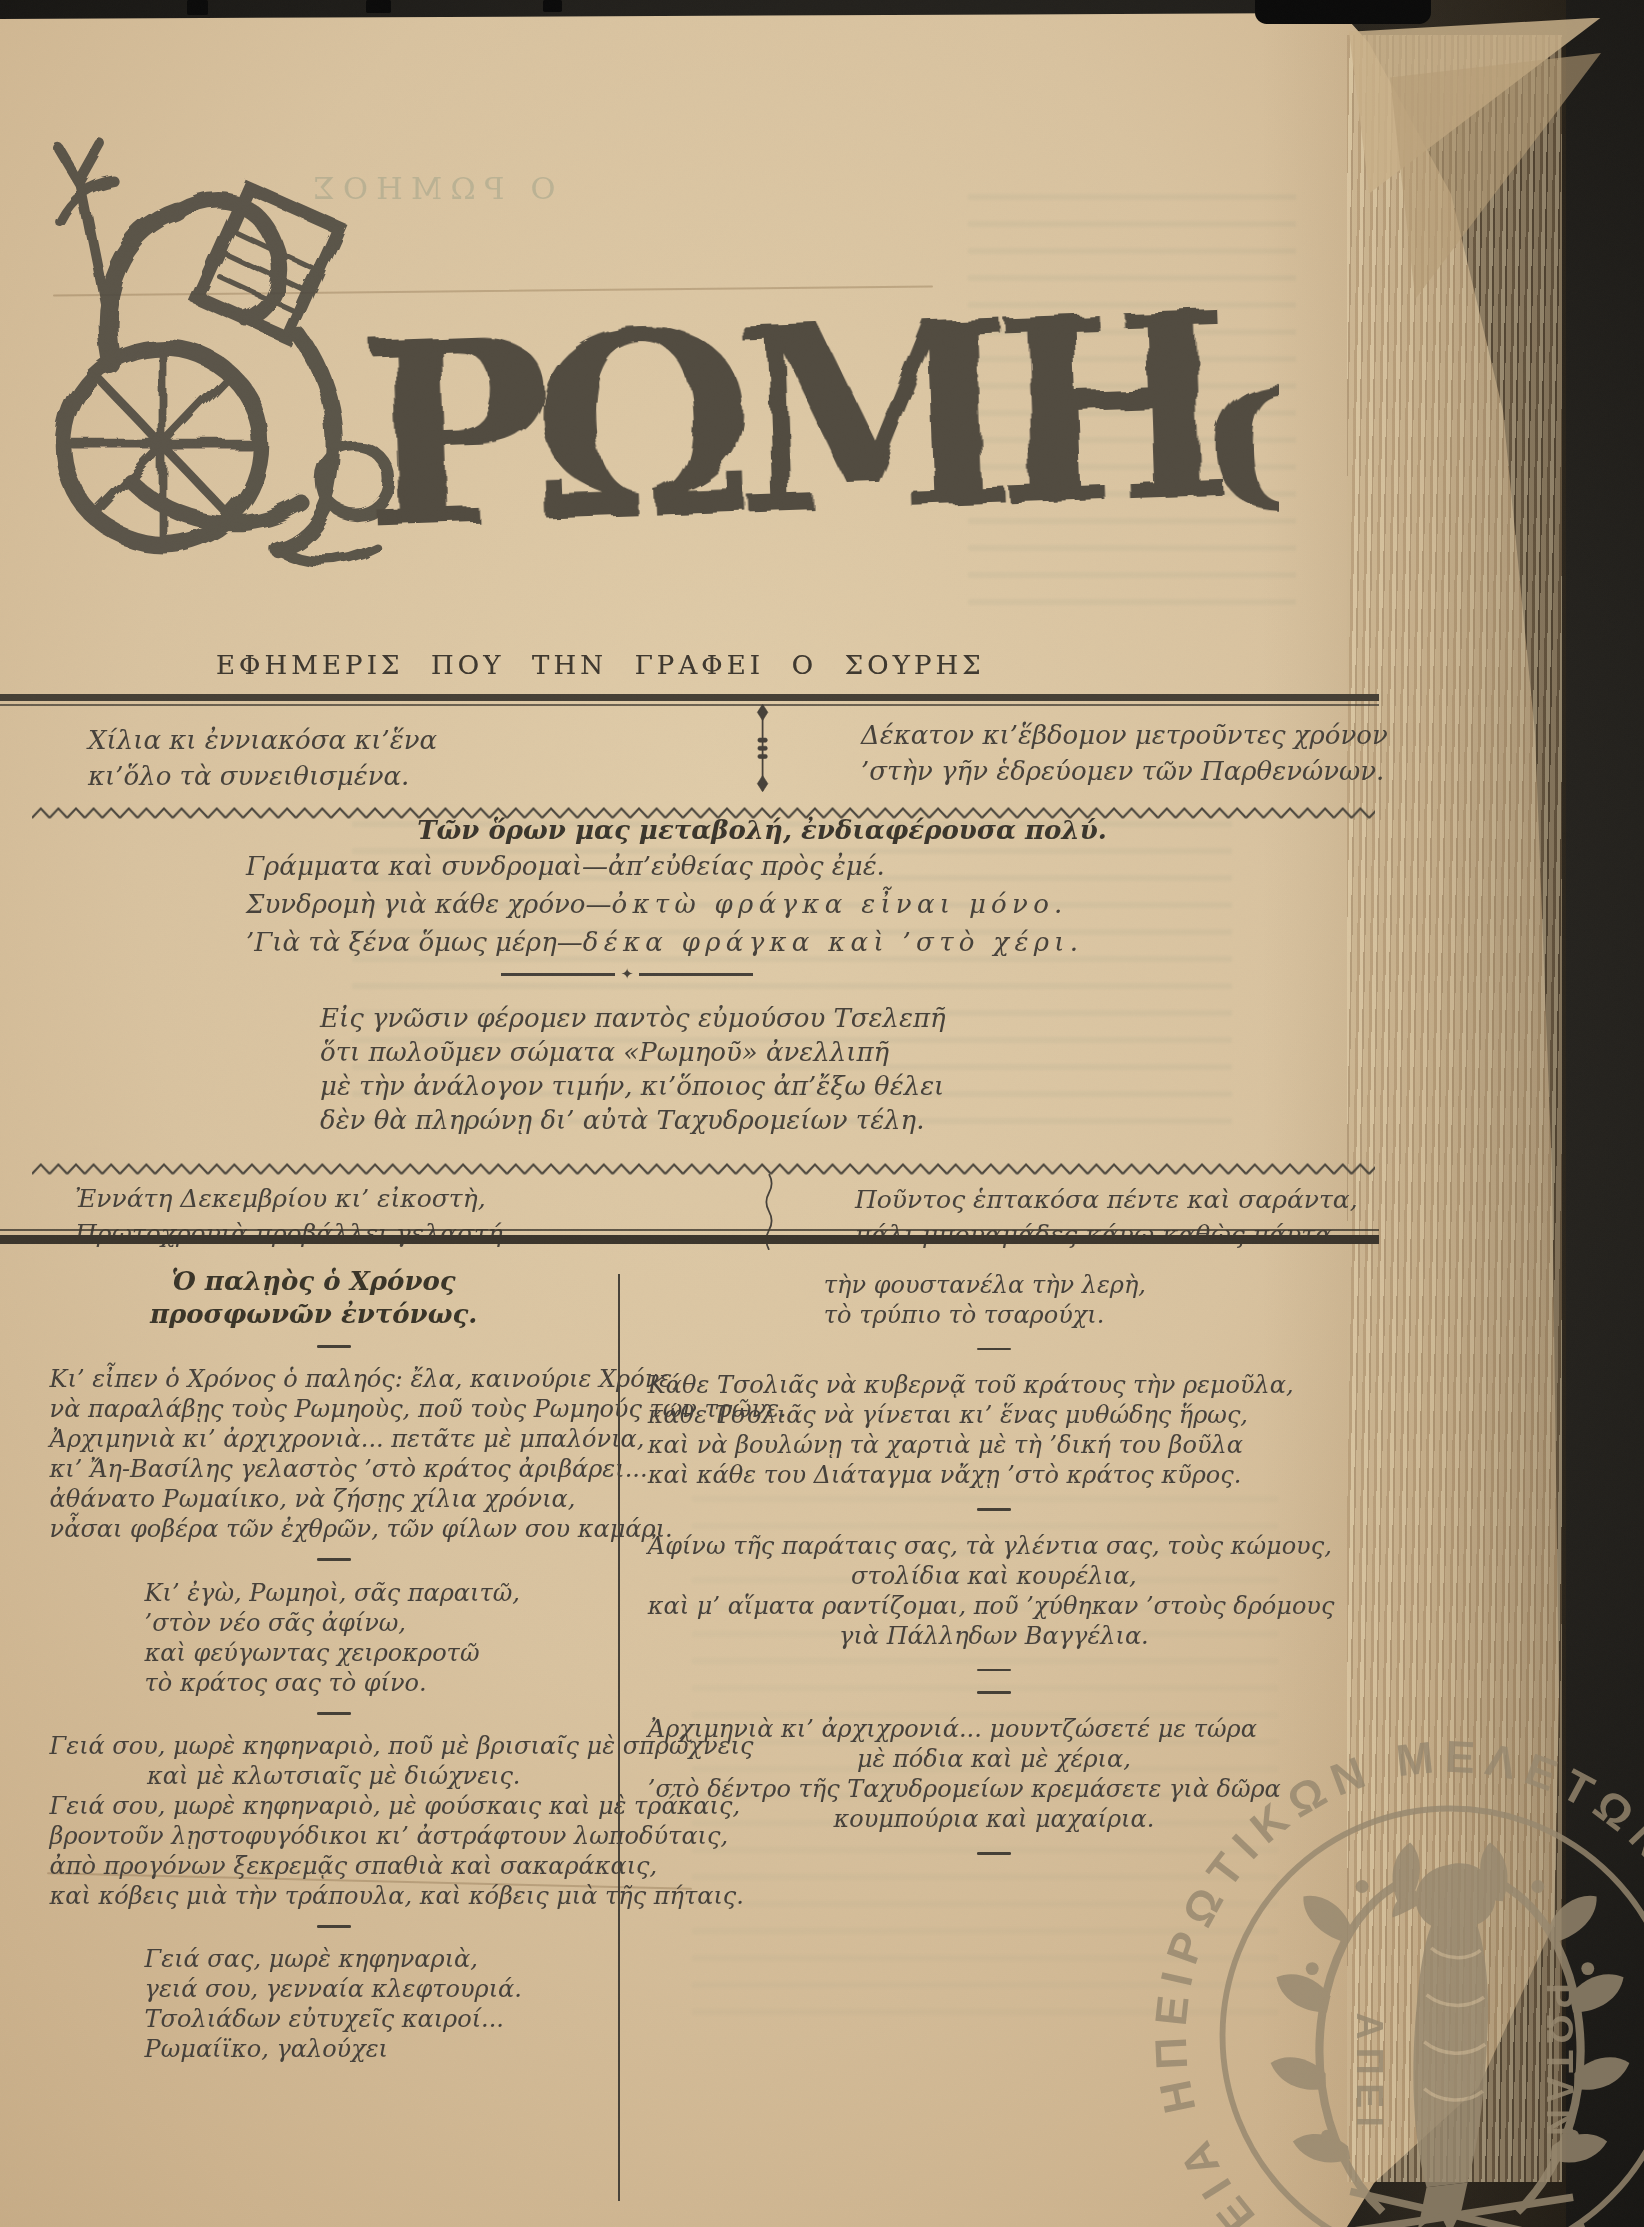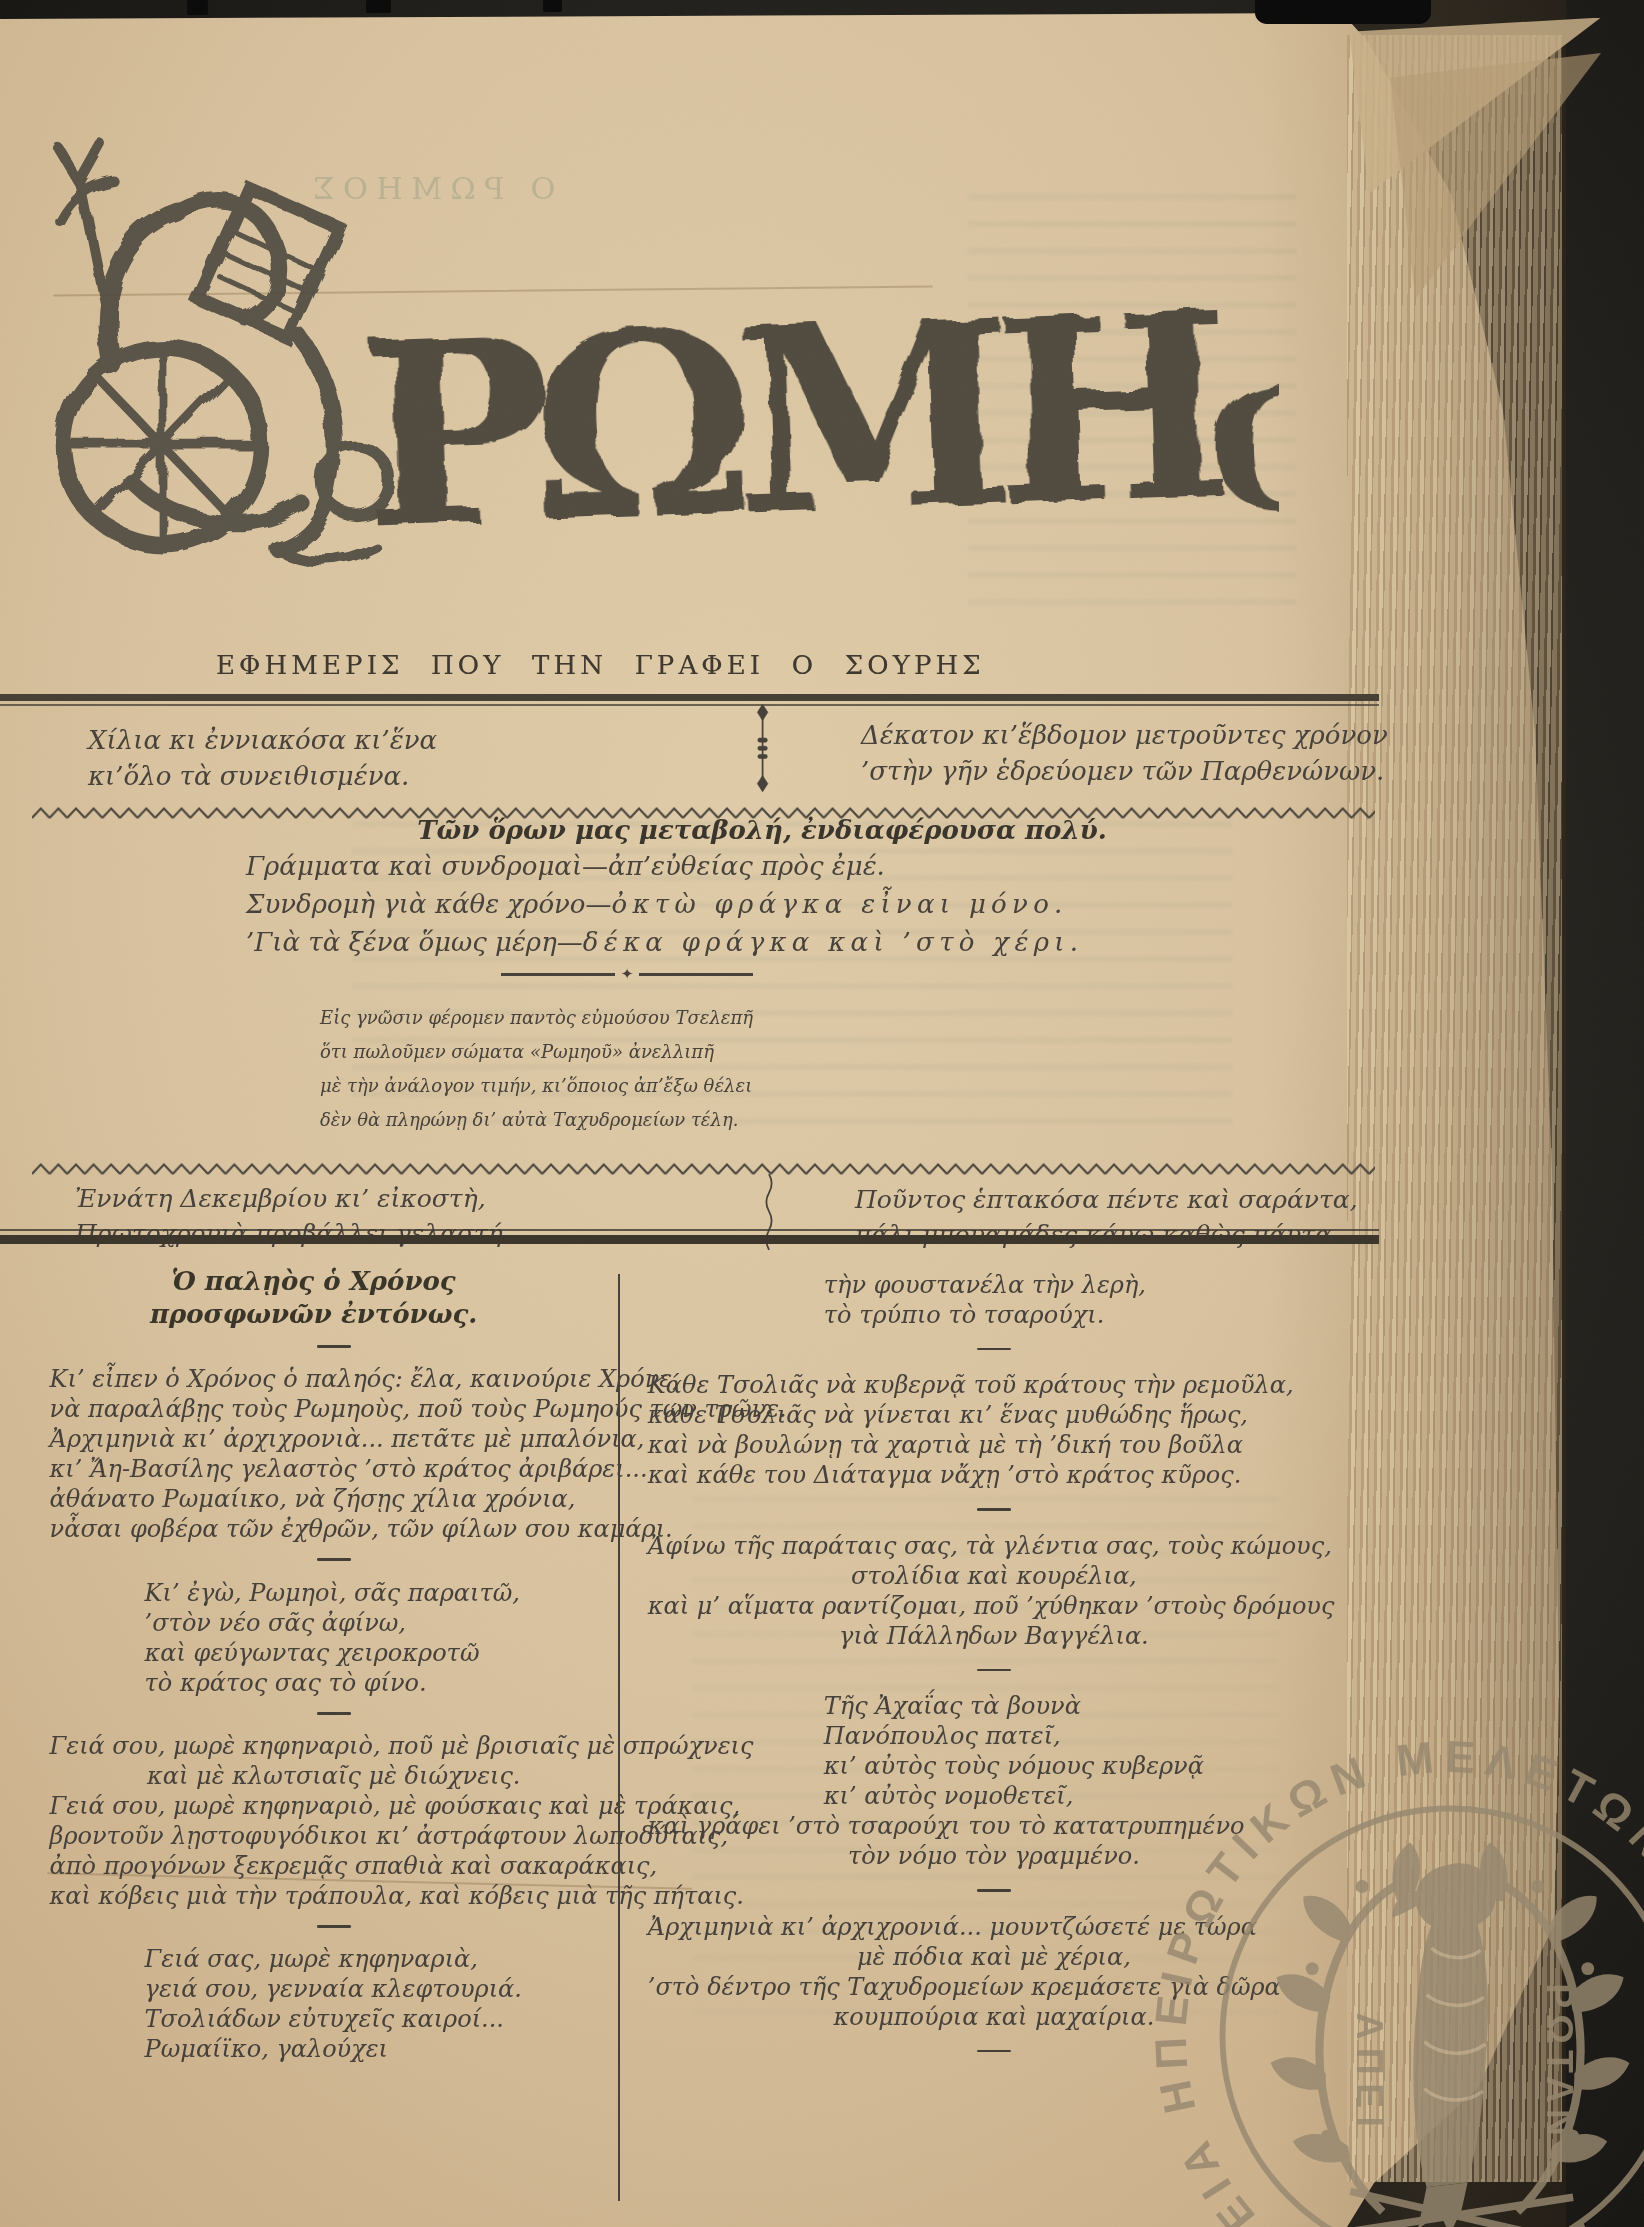--- a/index.html
+++ b/index.html
@@ -54,21 +54,21 @@
   #wavy1{left:32px;top:805px;}
   #wavy2{left:32px;top:1161px;}
   #terms-heading{position:absolute;left:0;top:815px;width:1524px;text-align:center;
         font-style:italic;font-weight:bold;font-size:26px;color:#3a352c;}
   #terms-lines{position:absolute;left:246px;top:847px;font-style:italic;font-size:26px;
         line-height:38px;white-space:nowrap;}
   .spaced{letter-spacing:5.3px;}
   #orn-divider{position:absolute;left:501px;top:967px;width:252px;display:flex;align-items:center;gap:5.9px;color:#46413a;}
   #orn-divider .bar{flex:1;height:2.3px;background:#46413a;}
   #orn-divider .glyph{font-size:15.2px;line-height:1;}
-  #postal-notice{position:absolute;left:320px;top:1001px;font-style:italic;font-size:18px;
+  #postal-notice{position:absolute;left:320px;top:1001px;font-style:italic;font-size:26px;
         line-height:34px;white-space:nowrap;}
   #epigraph-date-left{left:75px;top:1181px;font-size:25px;line-height:35px;}
   #epigraph-date-right{left:855px;top:1182px;font-size:25px;line-height:35px;}
   #date-divider{position:absolute;left:762px;top:1174px;}
   
   #columns{position:absolute;left:32px;top:1250px;width:1314px;height:977px;display:flex;}
   #col-left{width:586px;padding-left:17.6px;box-sizing:border-box;}
   #col-divider{width:1.8px;background:#474239;height:927px;margin-top:23.5px;}
   #col-right{flex:1;padding-left:28px;padding-right:6px;box-sizing:border-box;}
   .col{font-style:italic;font-size:24px;line-height:30px;color:#45403a;}
@@ -256,28 +256,20 @@
             <div class="vline">καὶ κάθε του Διάταγμα νἄχῃ ’στὸ κράτος κῦρος.</div>
           </div>
           <div class="dash-sep"></div>
           <div class="stanza">
             <div class="vline">Ἀφίνω τῆς παράταις σας, τὰ γλέντια σας, τοὺς κώμους,</div>
             <div class="vline c">στολίδια καὶ κουρέλια,</div>
             <div class="vline">καὶ μ’ αἵματα ραντίζομαι, ποῦ ’χύθηκαν ’στοὺς δρόμους</div>
             <div class="vline c">γιὰ Πάλληδων Βαγγέλια.</div>
           </div>
           <div class="dash-sep"></div>
-          <div class="stanza">
-            <div class="vline i">Τῆς Ἀχαΐας τὰ βουνὰ</div>
-            <div class="vline i">Πανόπουλος πατεῖ,</div>
-            <div class="vline i">κι’ αὐτὸς τοὺς νόμους κυβερνᾷ</div>
-            <div class="vline i">κι’ αὐτὸς νομοθετεῖ,</div>
-            <div class="vline">καὶ γράφει ’στὸ τσαρούχι του τὸ κατατρυπημένο</div>
-            <div class="vline c">τὸν νόμο τὸν γραμμένο.</div>
-          </div>
           <div class="dash-sep"></div>
           <div class="stanza">
             <div class="vline">Ἀρχιμηνιὰ κι’ ἀρχιχρονιά... μουντζώσετέ με τώρα</div>
             <div class="vline c">μὲ πόδια καὶ μὲ χέρια,</div>
             <div class="vline">’στὸ δέντρο τῆς Ταχυδρομείων κρεμάσετε γιὰ δῶρα</div>
             <div class="vline c">κουμπούρια καὶ μαχαίρια.</div>
           </div>
           <div class="dash-sep"></div>
         </div>
     </div>

